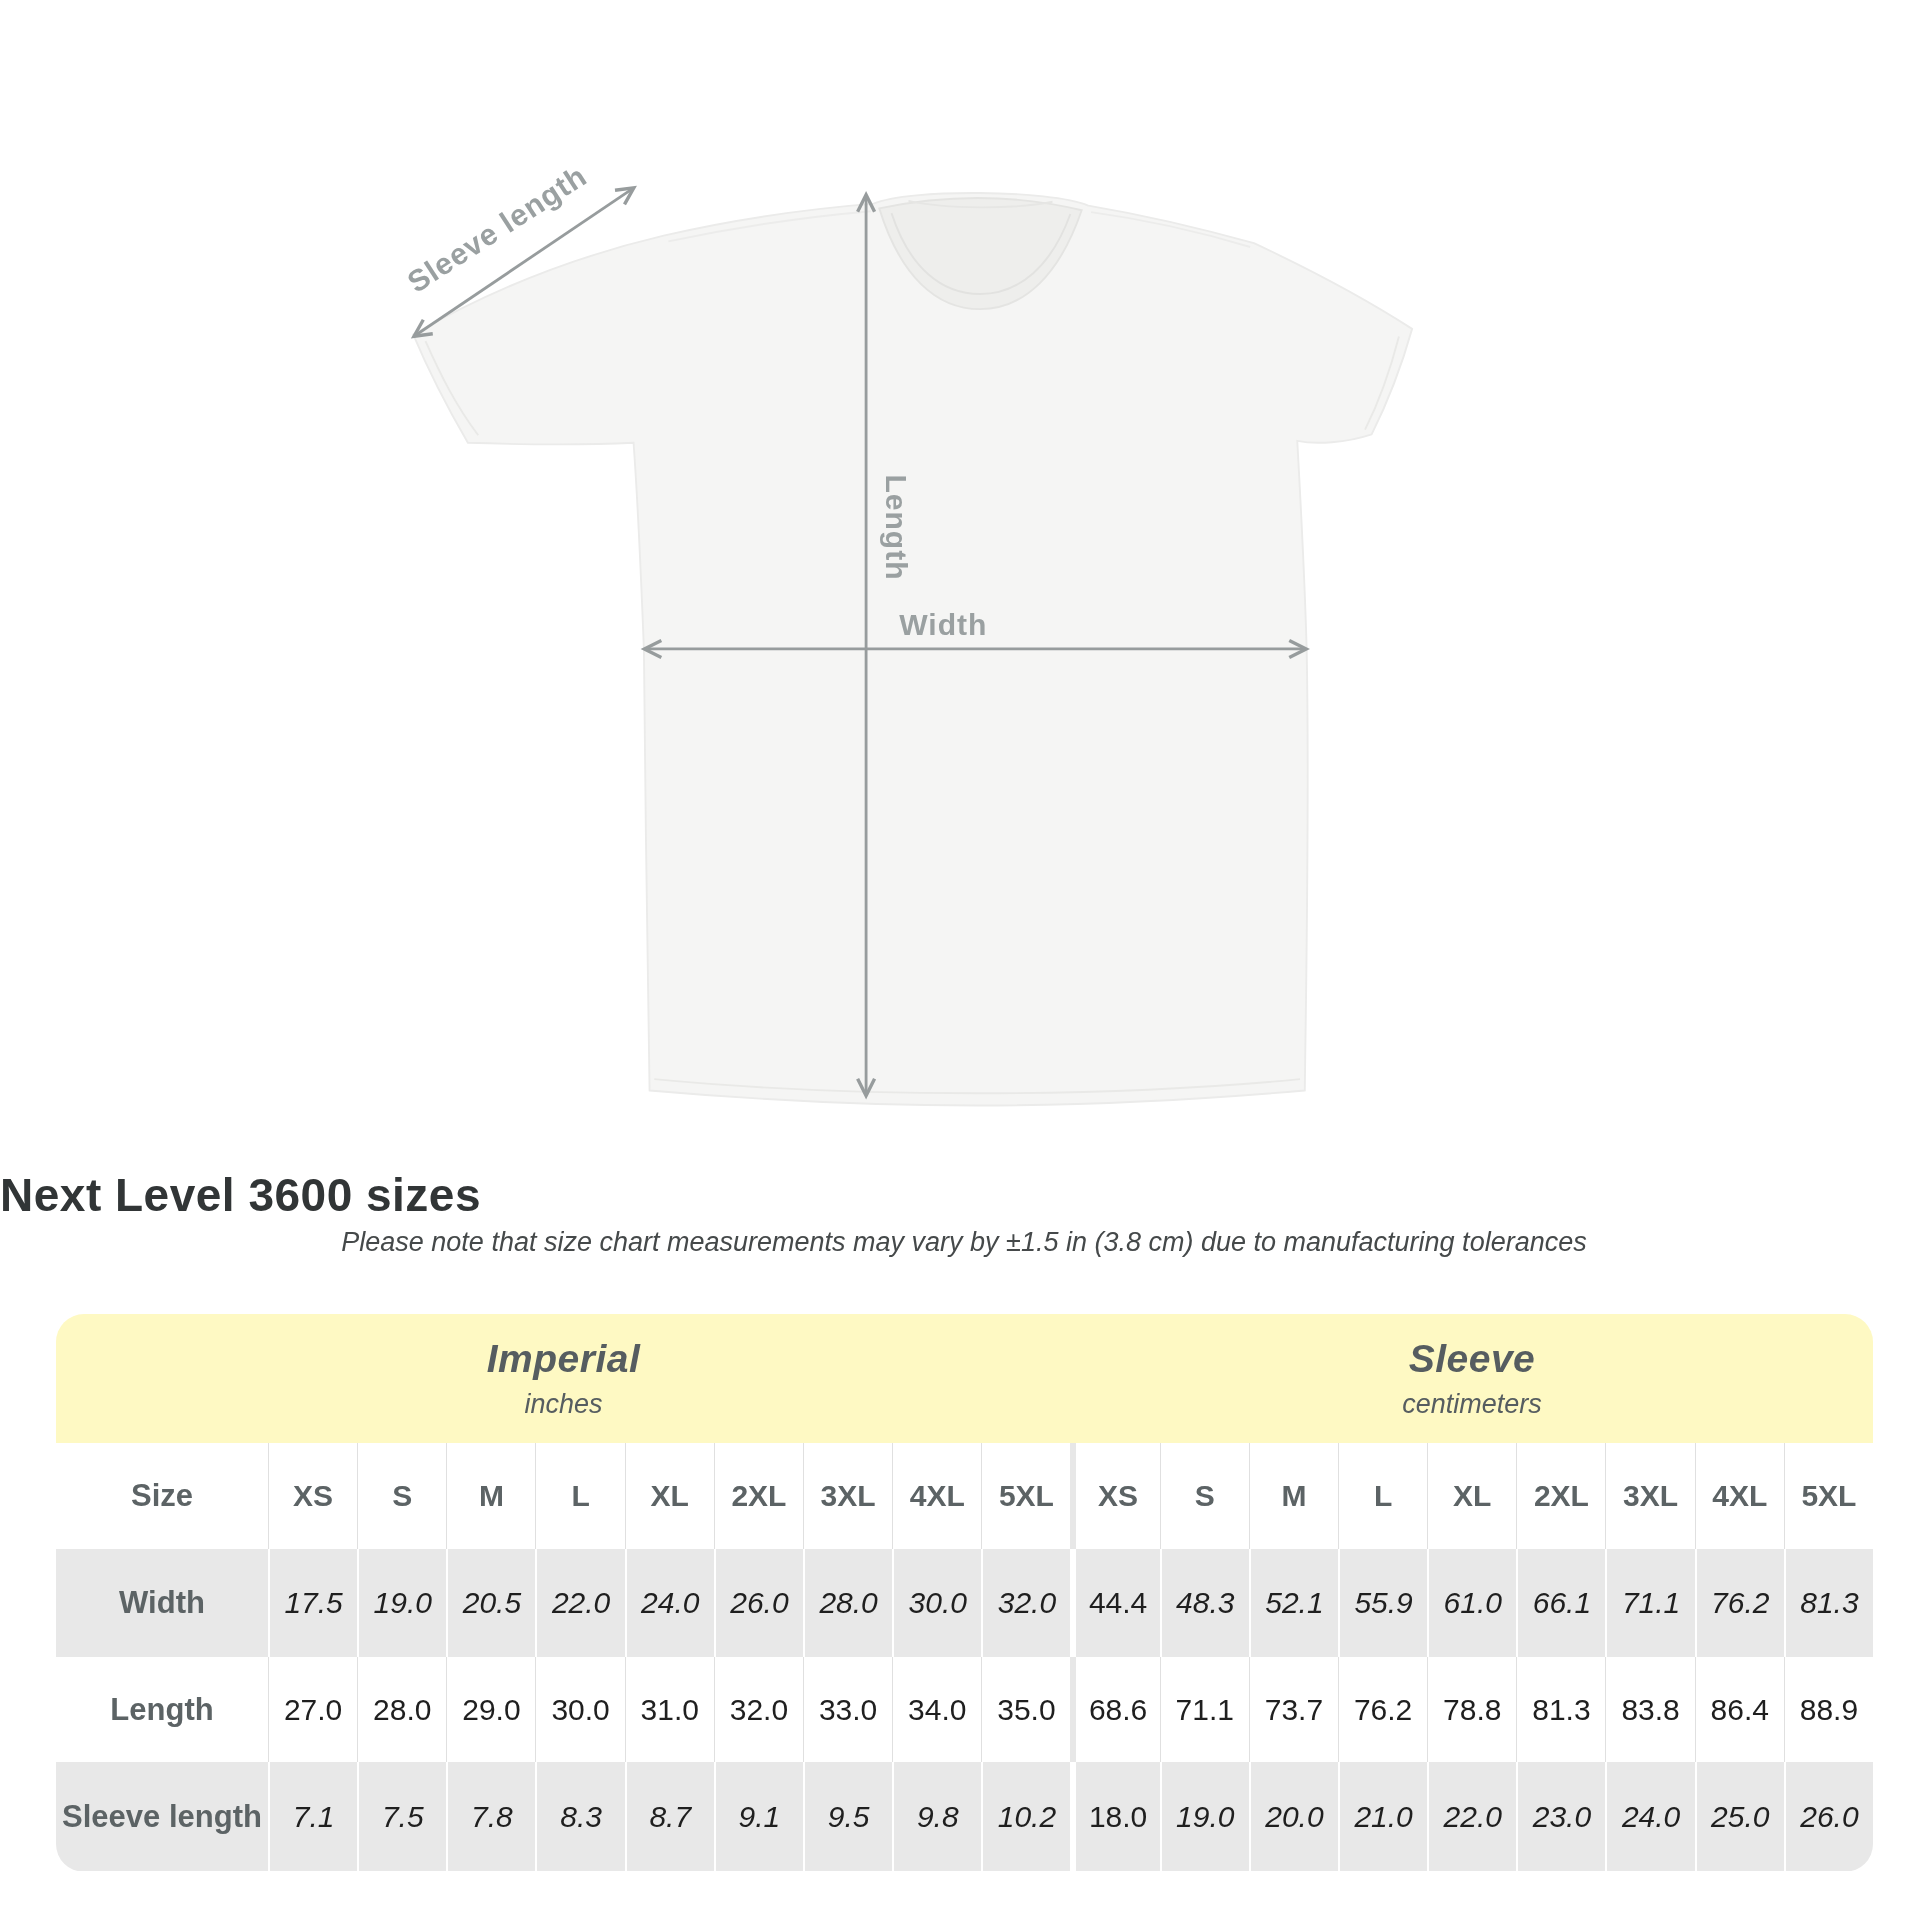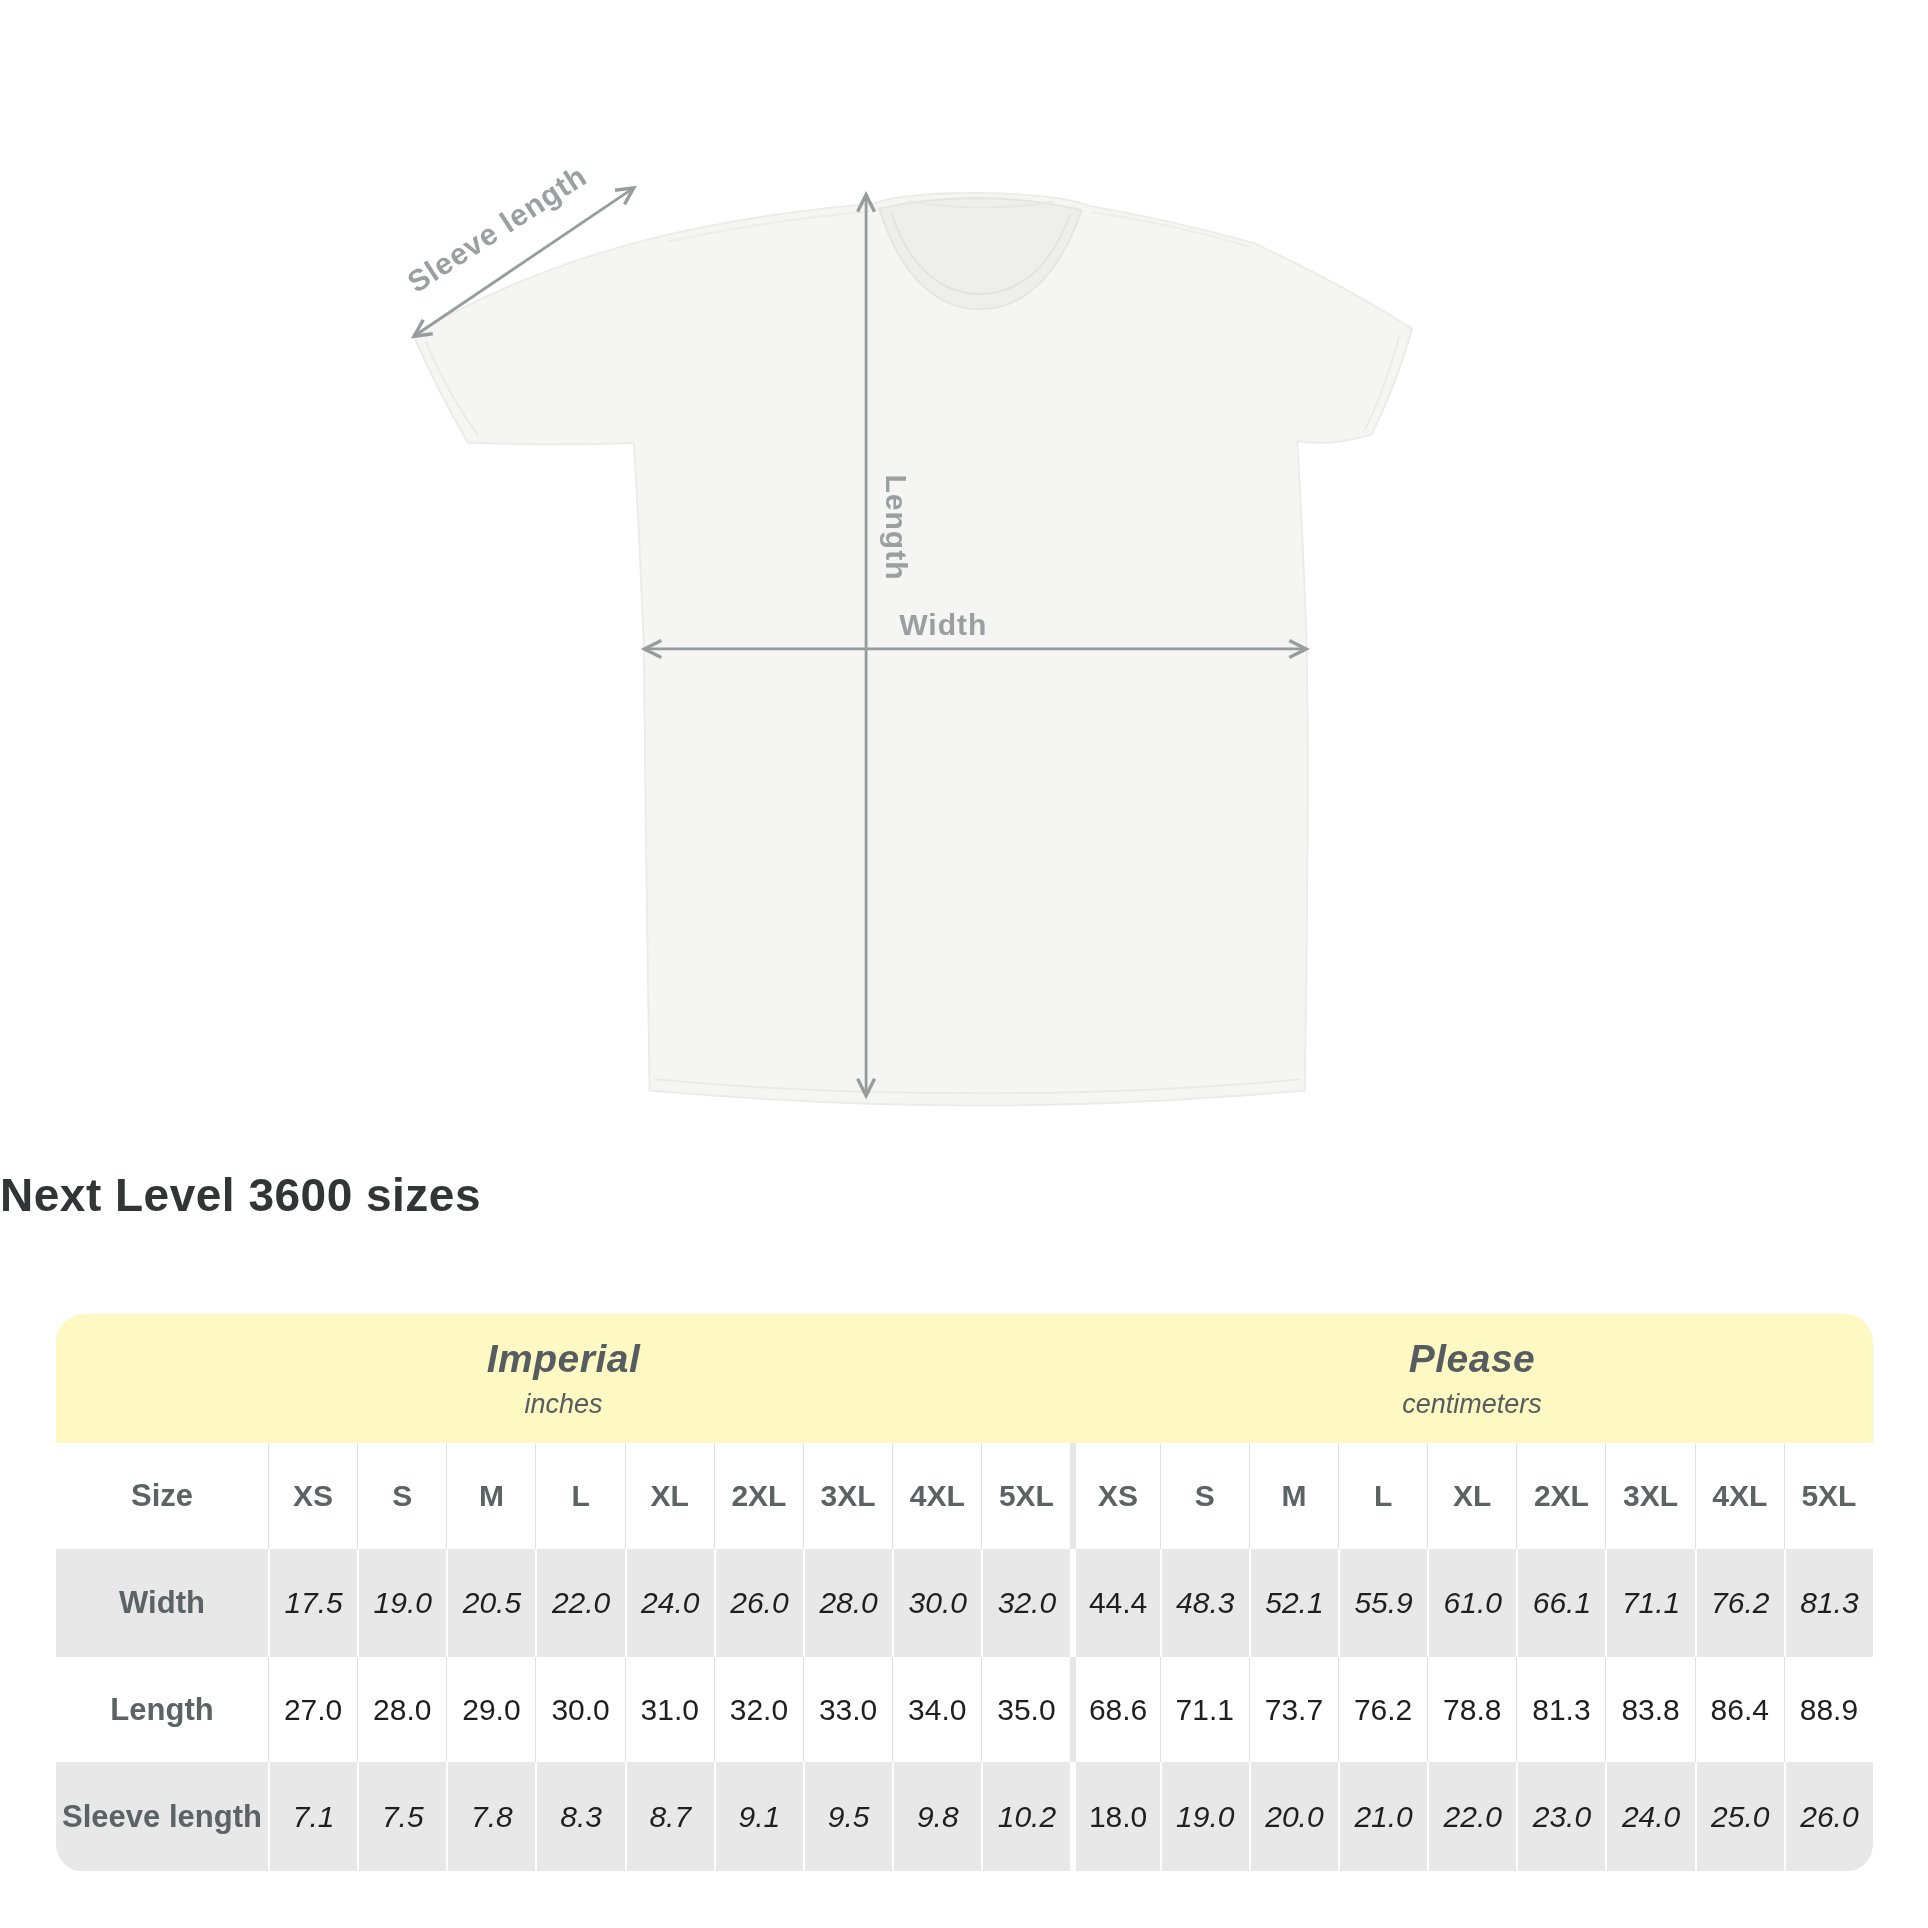--- a/index.html
+++ b/index.html
@@ -93,29 +93,30 @@
     <line class="meas-line" x1="441" y1="356" x2="672" y2="200" marker-start="url(#ah)" marker-end="url(#ah)"></line>
     <line class="meas-line" x1="920" y1="208" x2="920" y2="1162" marker-start="url(#ah)" marker-end="url(#ah)"></line>
     <line class="meas-line" x1="686" y1="689" x2="1386" y2="689" marker-start="url(#ah)" marker-end="url(#ah)"></line>
 
     <text class="meas-label" transform="translate(534,252) rotate(-33)" text-anchor="middle">Sleeve length</text>
     <text class="meas-label" transform="translate(941,560) rotate(90)" text-anchor="middle">Length</text>
     <text class="meas-label" x="1002" y="674" text-anchor="middle">Width</text>
   </svg>
 
   <div class="page-title">Next Level 3600 sizes</div>
+  <div class="page-subtitle">Please note that size chart measurements may vary by ±1.5 in (3.8 cm) due to manufacturing tolerances</div>
 
   <div class="size-table">
     <div class="thead">
       <div class="half imp">
         <div class="gname">Imperial</div>
         <div class="gunit">inches</div>
       </div>
       <div class="half met">
-        <div class="gname">Please</div>
+        <div class="gname">Sleeve</div>
         <div class="gunit">centimeters</div>
       </div>
     </div>
     <div class="tgrid">
         <div class="cell lab">Size</div>
         <div class="cell hdr sepw">XS</div>
         <div class="cell hdr sepw">S</div>
         <div class="cell hdr sepw">M</div>
         <div class="cell hdr sepw">L</div>
         <div class="cell hdr sepw">XL</div>

